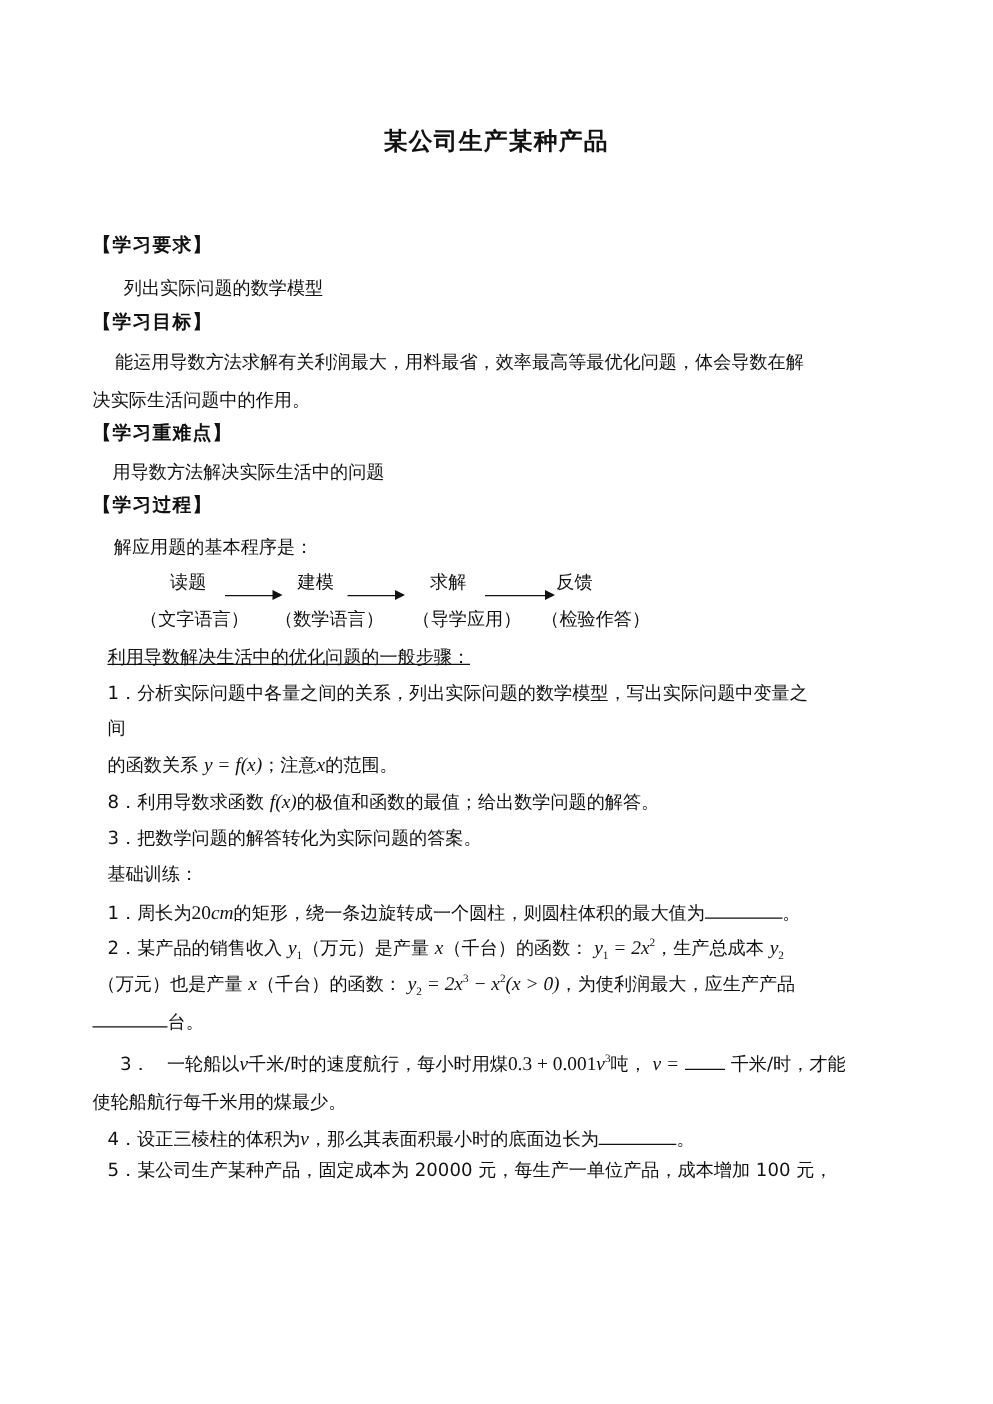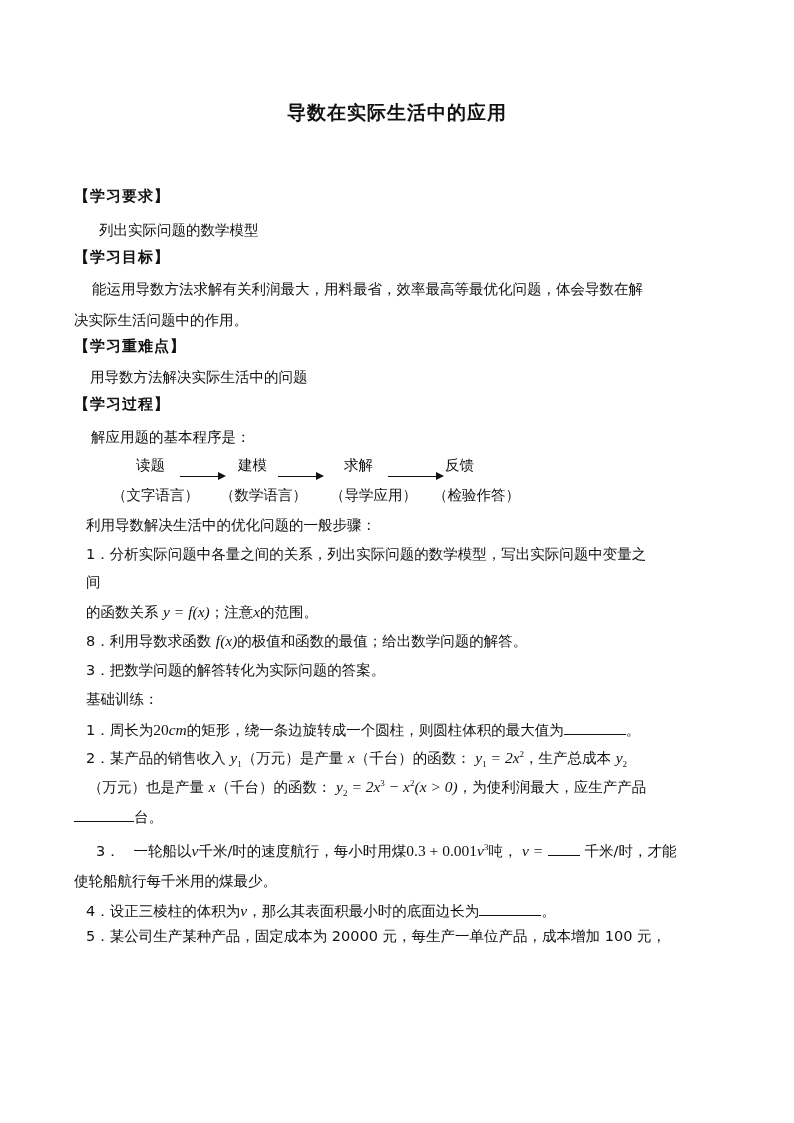--- a/index.html
+++ b/index.html
@@ -12,21 +12,21 @@
   .m { font-family: "Liberation Serif", "DejaVu Serif", serif; font-style: italic; font-size: 15.5px; }
   .mr { font-family: "Liberation Serif", "DejaVu Serif", serif; font-size: 15.5px; }
   sup, sub { font-size: 9px; font-style: normal; }
   .blank { display: inline-block; border-bottom: 1px solid #111; height: 14px; vertical-align: baseline; }
   .arrow { display: inline-block; position: relative; height: 1px; background: #111; vertical-align: middle; margin: 0 4px; }
   .arrow::after { content: ""; position: absolute; right: -2px; top: -4px; border-left: 8px solid #111; border-top: 4.5px solid transparent; border-bottom: 4.5px solid transparent; }
 </style>
 </head>
 <body>
 
-<div class="abs title">导数在实际生活中的应用</div>
+<div class="abs title">某公司生产某种产品</div>
 
 <div class="abs h" style="top:187px;">【学习要求】</div>
 <div class="abs p" style="left:99px; top:221px;">列出实际问题的数学模型</div>
 
 <div class="abs h" style="top:248px;">【学习目标】</div>
 <div class="abs p" style="left:92px; top:280px;">能运用导数方法求解有关利润最大，用料最省，效率最高等最优化问题，体会导数在解</div>
 <div class="abs p" style="left:74px; top:311px;">决实际生活问题中的作用。</div>
 
 <div class="abs h" style="top:337px;">【学习重难点】</div>
 <div class="abs p" style="left:90px; top:368px;">用导数方法解决实际生活中的问题</div>
@@ -40,21 +40,21 @@
 <div class="abs" style="left:274px; top:466px;"><span class="arrow" style="width:44px;"></span></div>
 <div class="abs p" style="left:344px; top:456px;">求解</div>
 <div class="abs" style="left:384px; top:466px;"><span class="arrow" style="width:54px;"></span></div>
 <div class="abs p" style="left:445px; top:456px;">反馈</div>
 
 <div class="abs p" style="left:112px; top:486px;">（文字语言）</div>
 <div class="abs p" style="left:220px; top:486px;">（数学语言）</div>
 <div class="abs p" style="left:330px; top:486px;">（导学应用）</div>
 <div class="abs p" style="left:433px; top:486px;">（检验作答）</div>
 
-<div class="abs p" style="left:86px; top:516px;">利用导数解决生活中的优化问题的一般步骤：</div>
+<div class="abs p" style="left:86px; top:516px;text-decoration:underline;">利用导数解决生活中的优化问题的一般步骤：</div>
 <div class="abs p" style="left:86px; top:545px;">1．分析实际问题中各量之间的关系，列出实际问题的数学模型，写出实际问题中变量之</div>
 <div class="abs p" style="left:86px; top:573px;">间</div>
 <div class="abs p" style="left:86px; top:603px;">
   <span>的函数关系</span>
   <span class="m">y = f(x)</span><span>；注意</span><span class="m">x</span><span>的范围。</span>
 </div>
 <div class="abs p" style="left:86px; top:632px;">
   <span>8．利用导数求函数</span>
   <span class="m">f(x)</span><span>的极值和函数的最值；给出数学问题的解答。</span>
 </div>
@@ -66,21 +66,21 @@
   <span>1．周长为</span><span class="mr">20<i>cm</i></span><span>的矩形，绕一条边旋转成一个圆柱，则圆柱体积的最大值为</span><span class="blank" style="width:62px;"></span><span>。</span>
 </div>
 
 <div class="abs p" style="left:86px; top:749px;">
   <span>2．某产品的销售收入</span>
   <span class="m">y<sub>1</sub></span><span>（万元）是产量</span>
   <span class="m">x</span><span>（千台）的函数：</span>
   <span class="m">y<sub>1</sub> <span class="mr">= 2</span>x<sup>2</sup></span><span>，生产总成本</span>
   <span class="m">y<sub>2</sub></span>
 </div>
-<div class="abs p" style="left:88px; top:778px;text-align:right;">
+<div class="abs p" style="left:78px; top:778px;text-align:right;">
   <span>（万元）也是产量</span>
   <span class="m">x</span><span>（千台）的函数：</span>
   <span class="m">y<sub>2</sub> <span class="mr">= 2</span>x<sup>3</sup> <span class="mr">−</span> x<sup>2</sup><span class="mr">(</span>x <span class="mr">&gt; 0)</span></span><span>，为使利润最大，应生产产品</span>
 </div>
 <div class="abs p" style="left:74px; top:807px;">
   <span class="blank" style="width:60px;"></span><span>台。</span>
 </div>
 
 <div class="abs p" style="left:96px; top:841px;">
   <span>3．</span>&nbsp;&nbsp;&nbsp;<span>一轮船以</span><span class="m">v</span><span>千米/时的速度航行，每小时用煤</span><span class="mr">0.3 + 0.001<i>v</i><sup>3</sup></span><span>吨，</span>

